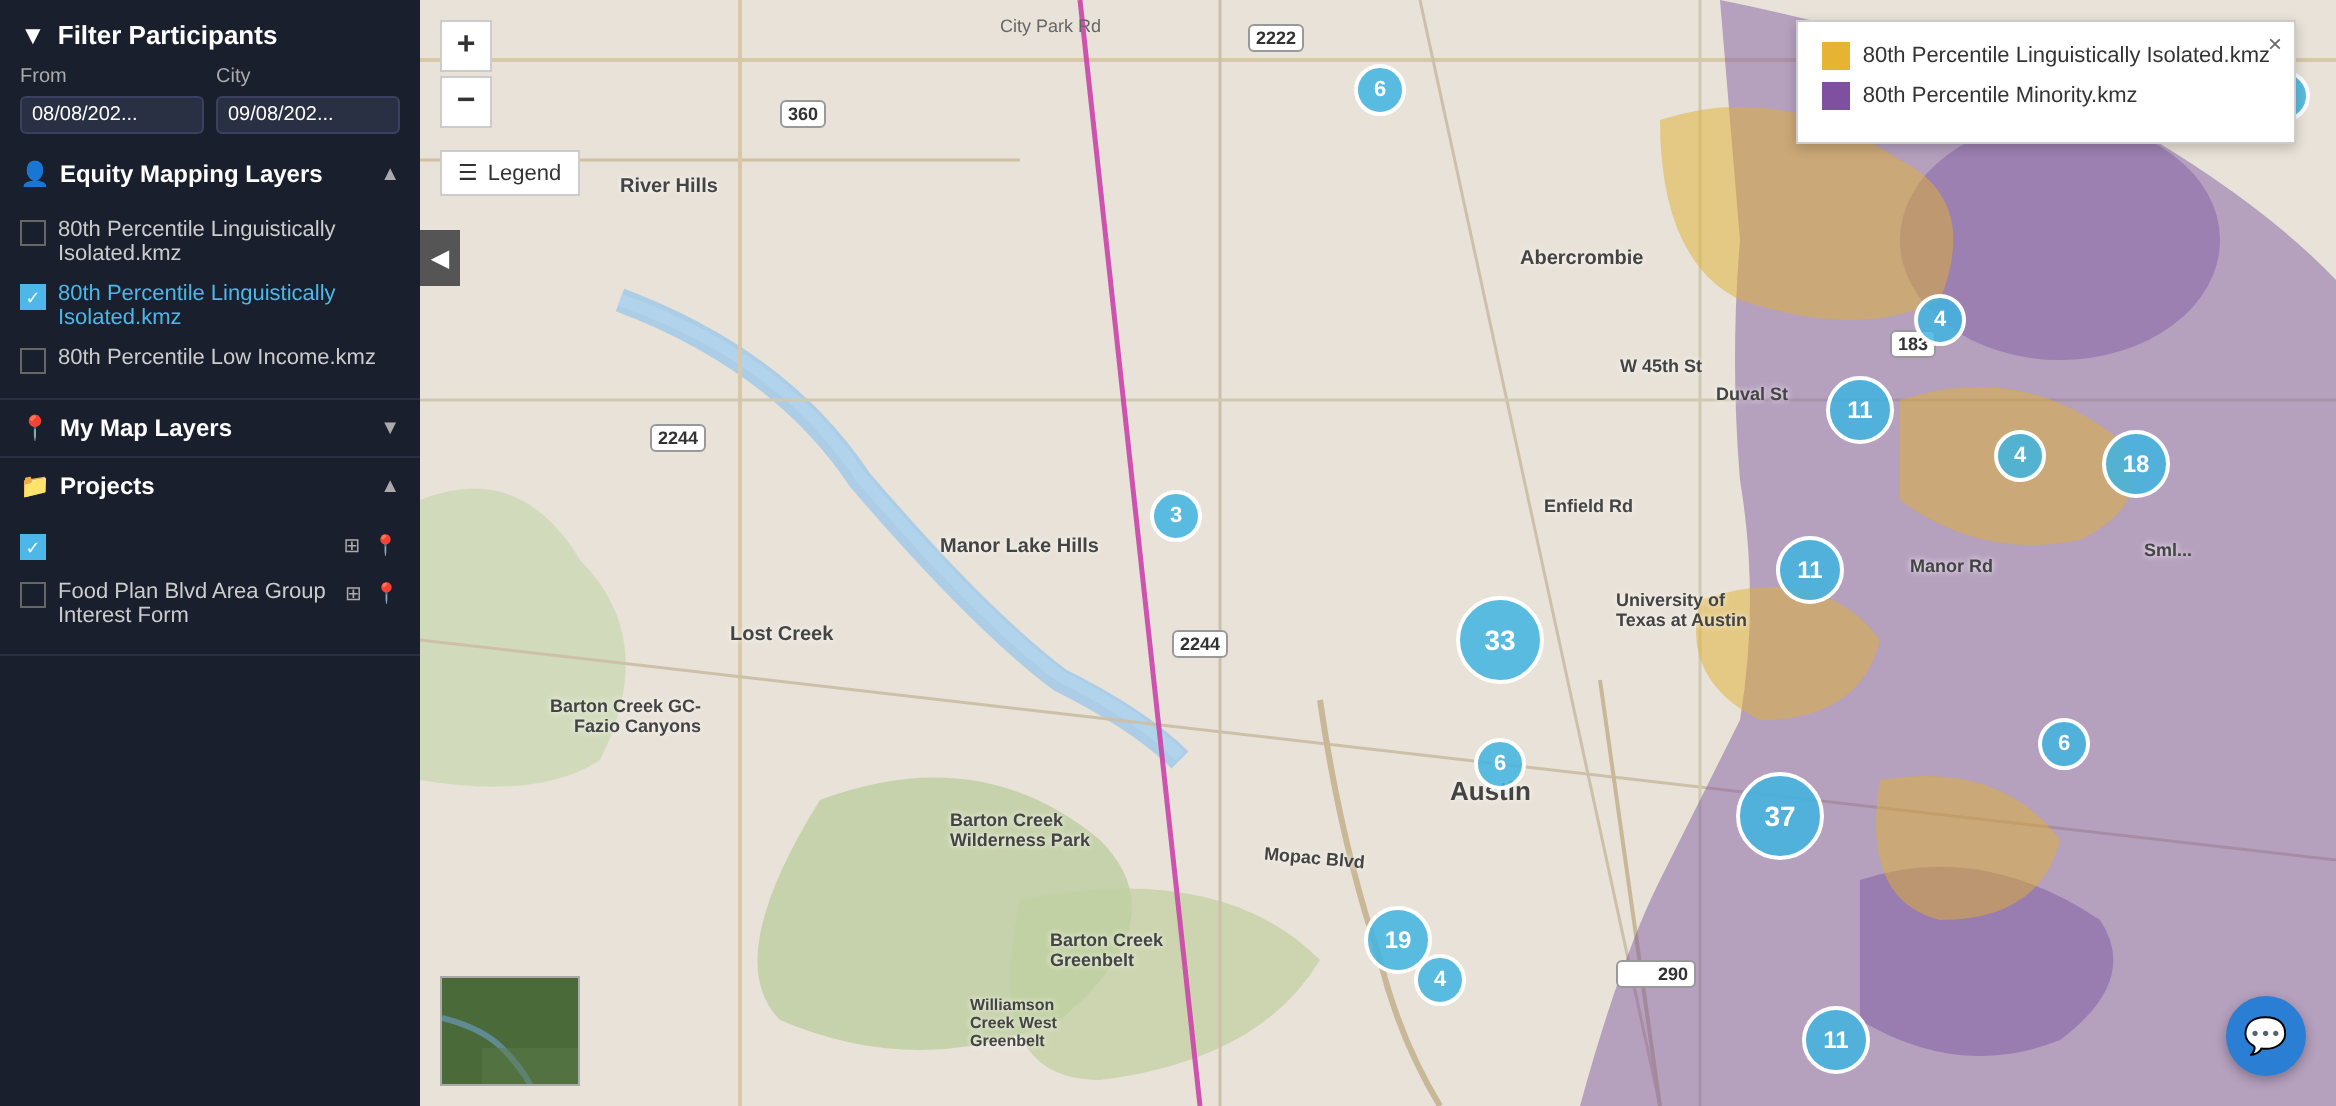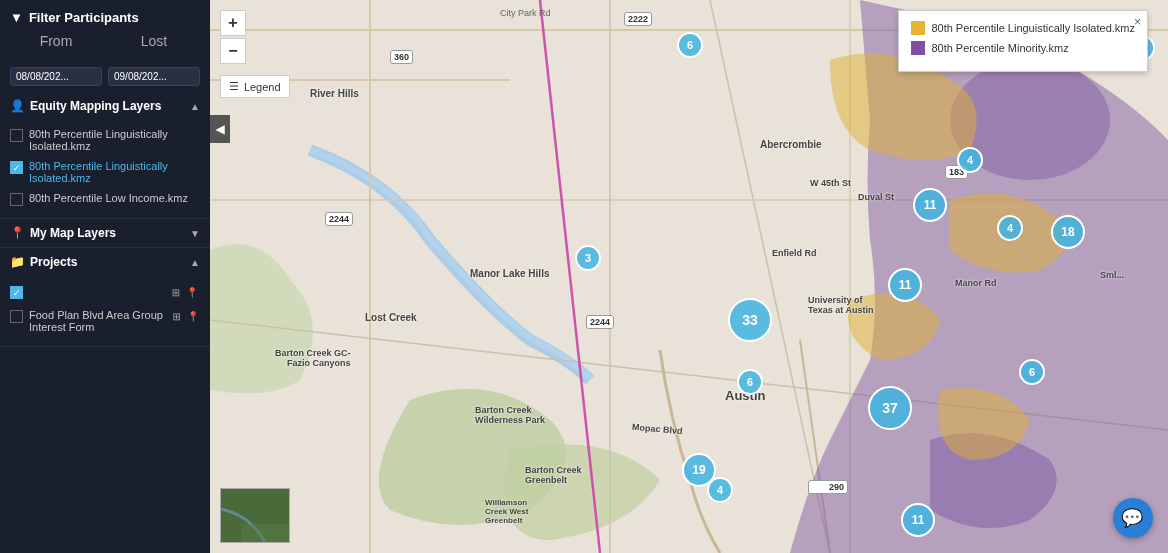--- a/index.html
+++ b/index.html
@@ -38,24 +38,23 @@
       margin-top: 8px;
     }
 
     .date-group {
       display: flex;
       flex-direction: column;
       flex: 1;
     }
 
     .date-label {
-      font-size: 14px;
+      font-size: 10px;
       color: #aaa;
-      margin-bottom: 18px;
-      text-align: center;
+      margin-bottom: 4px;
     }
 
     .date-input {
       background: #2a3044;
       border: 1px solid #3a4060;
       color: #fff;
       font-size: 10px;
       padding: 3px 5px;
       border-radius: 3px;
       width: 100%;
@@ -392,21 +391,21 @@
     <div class="filter-title">
       <span>▼</span>
       <span>Filter Participants</span>
     </div>
     <div class="date-row">
       <div class="date-group">
         <span class="date-label">From</span>
         <input class="date-input" value="08/08/202..." style="">
       </div>
       <div class="date-group">
-        <span class="date-label">Lost</span>
+        <span class="date-label">City</span>
         <input class="date-input" value="09/08/202..." style="">
       </div>
     </div>
   </div>
 
   <div class="section-block">
     <div class="section-header">
       <div class="left">
         <span>👤</span>
         <span>Equity Mapping Layers</span>
@@ -509,36 +508,36 @@
     <path d="M 620 60 Q 680 40 740 80 Q 780 100 760 150 Q 720 170 660 150 Q 620 130 620 60 Z" fill="#e0b030" opacity="0.5"></path>
     <path d="M 740 200 Q 800 180 850 220 Q 870 250 830 270 Q 780 280 740 250 Z" fill="#e0b030" opacity="0.5"></path>
     <path d="M 640 300 Q 700 280 730 320 Q 720 360 670 360 Q 630 340 640 300 Z" fill="#e0b030" opacity="0.5"></path>
     <path d="M 730 390 Q 790 380 820 420 Q 810 460 760 460 Q 720 450 730 390 Z" fill="#e0b030" opacity="0.5"></path>
 
     <line x1="330" y1="0" x2="390" y2="553" stroke="#cc44aa" stroke-width="2.5" opacity="0.9"></line>
 
     <text x="290" y="16" font-size="9" fill="#666" font-family="Arial">City Park Rd</text>
   </svg>
 
-  <div class="place-label" style="top:139px; left:550px;">Abercrombie</div>
+  <div class="place-label" style="top:124px; left:550px;">Abercrombie</div>
   <div class="place-label" style="top:88px; left:100px;">River Hills</div>
   <div class="place-label" style="top:268px; left:260px;">Manor Lake Hills</div>
   <div class="place-label" style="top:312px; left:155px;">Lost Creek</div>
   <div class="place-label" style="top:348px; left:65px; font-size:9px;text-align:right;">Barton Creek GC-<br>Fazio Canyons</div>
   <div class="place-label" style="top:405px; left:265px; font-size:9px;">Barton Creek<br>Wilderness Park</div>
   <div class="place-label" style="top:465px; left:315px; font-size:9px;">Barton Creek<br>Greenbelt</div>
   <div class="place-label" style="top:388px; left:515px; font-size:13px;text-align:center;">Austin</div>
   <div class="place-label" style="top:295px; left:598px; font-size:9px;">University of<br>Texas at Austin</div>
   <div class="place-label" style="top:498px; left:275px; font-size:8px;">Williamson<br>Creek West<br>Greenbelt</div>
   <div class="place-label" style="top:424px; left:422px; font-size:9px; transform:rotate(5deg);">Mopac Blvd</div>
   <div class="place-label" style="top:248px; left:562px; font-size:9px;">Enfield Rd</div>
   <div class="place-label" style="top:178px; left:600px; font-size:9px;">W 45th St</div>
   <div class="place-label" style="top:192px; left:648px; font-size:9px;">Duval St</div>
   <div class="place-label" style="top:278px; left:745px; font-size:9px;">Manor Rd</div>
-  <div class="place-label" style="top:270px; left:862px; font-size:9px;margin-left:28px;">Sml...</div>
+  <div class="place-label" style="top:270px; left:862px; font-size:9px;">Sml...</div>
 
   <div class="highway-shield" style="top:12px; left:414px;text-align:right;">2222</div>
   <div class="highway-shield" style="top:50px; left:180px;">360</div>
   <div class="highway-shield" style="top:212px; left:115px;">2244</div>
   <div class="highway-shield" style="top:315px; left:376px;">2244</div>
   <div class="highway-shield" style="top:480px; left:598px;padding-left:20px;">290</div>
   <div class="highway-shield" style="top:165px; left:735px;">183</div>
 
   <div class="cluster small" style="top:55px; left:730px;">14</div>
   <div class="cluster small" style="top:45px; left:480px;">6</div>

